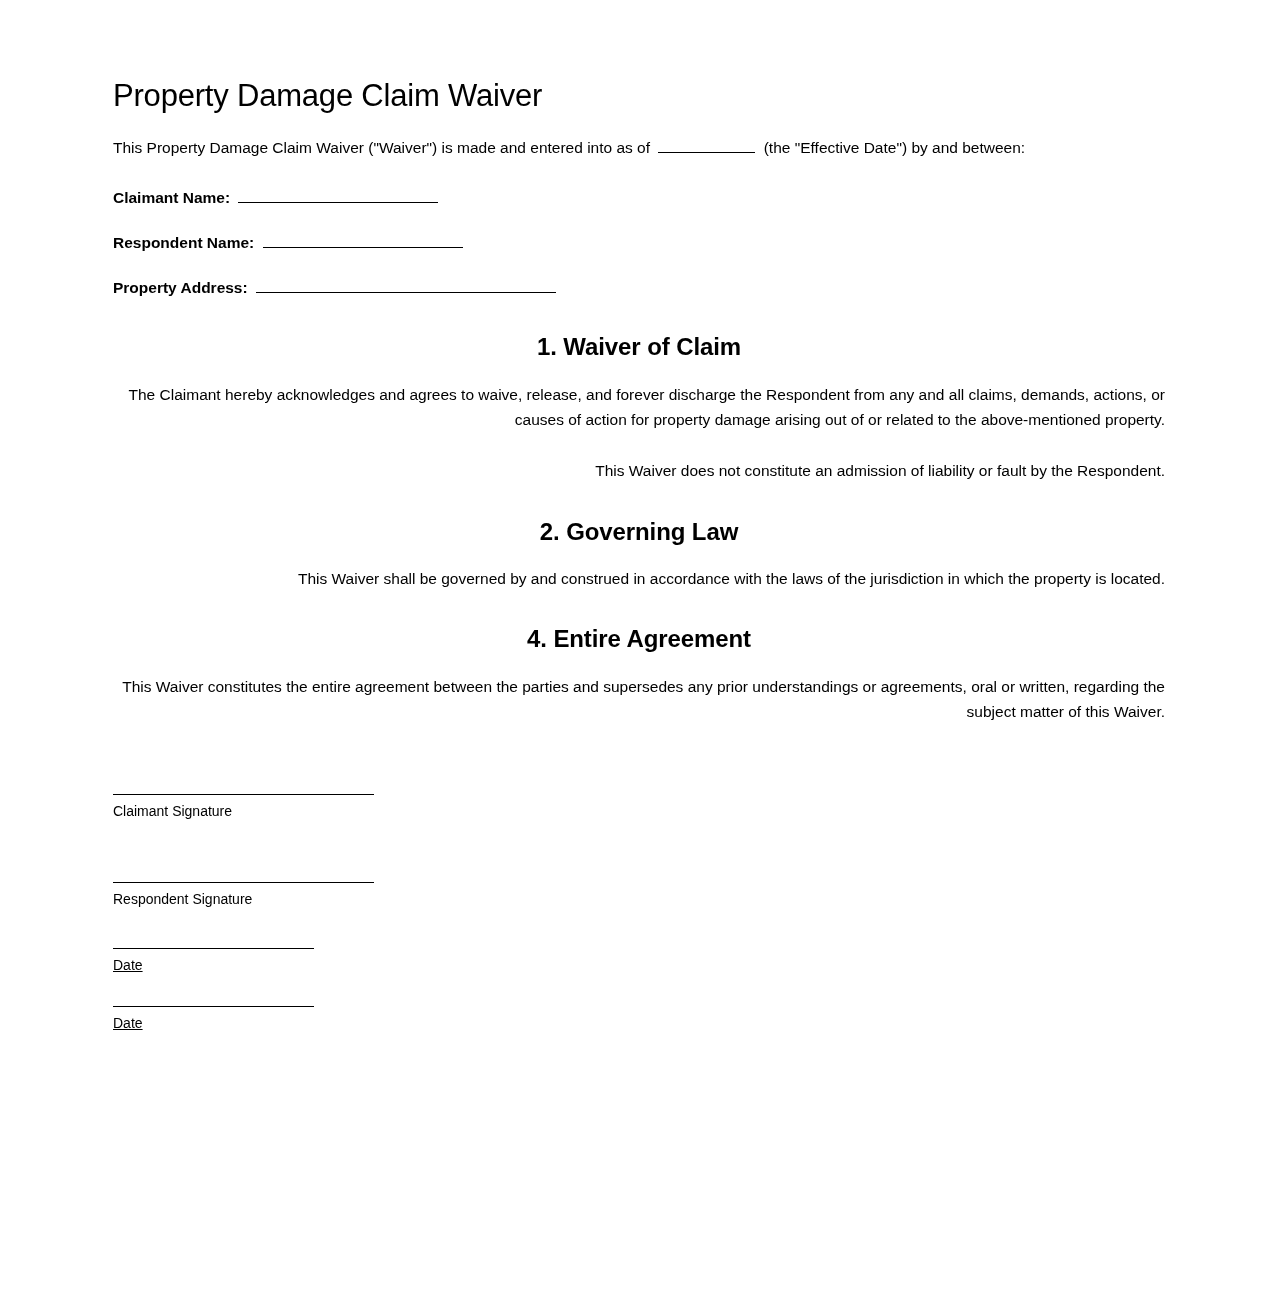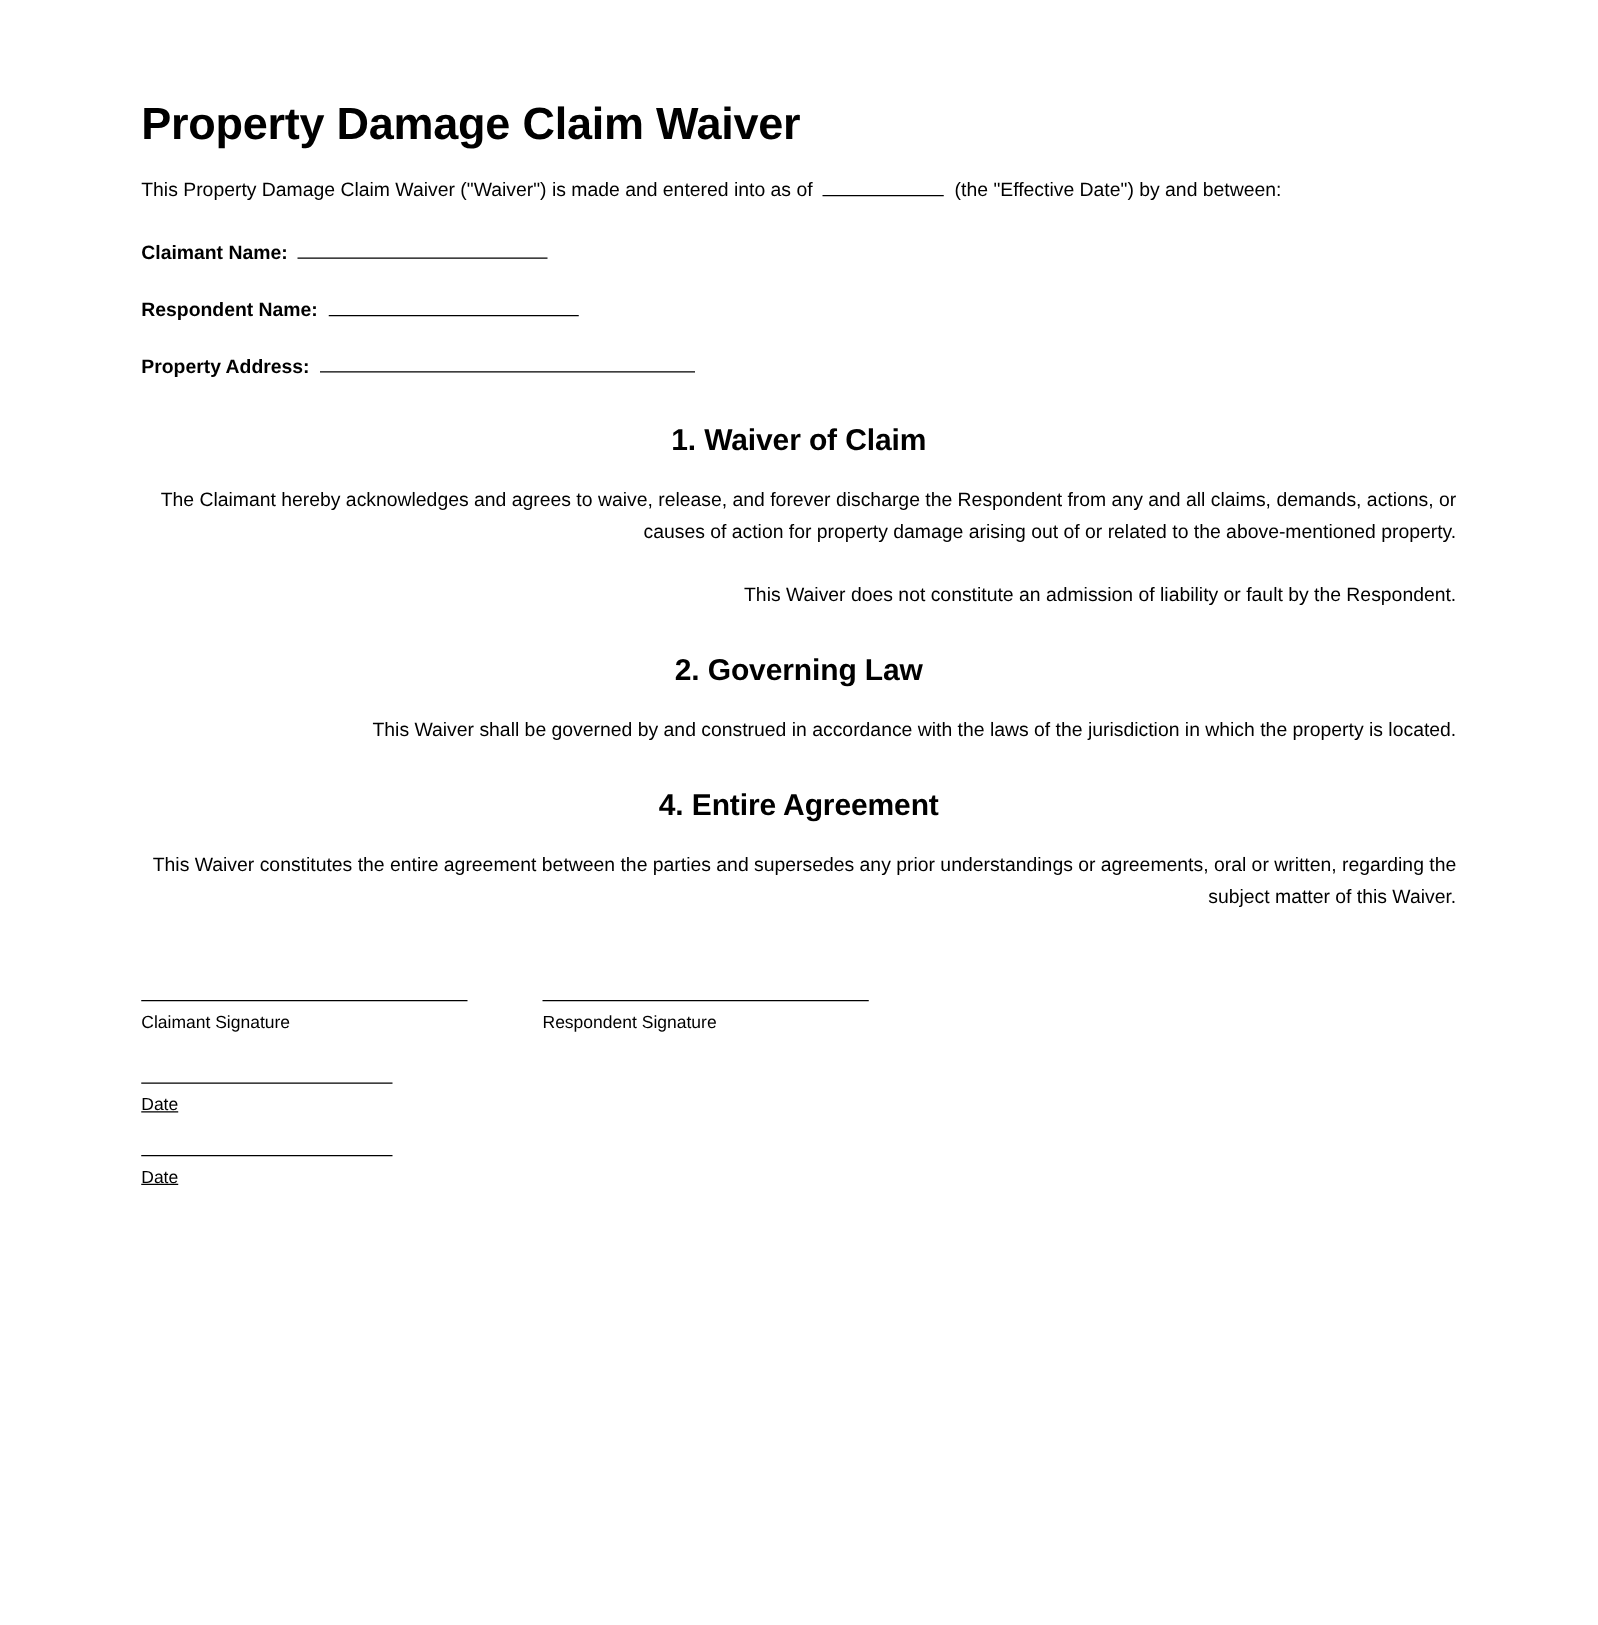--- a/index.html
+++ b/index.html
@@ -16,22 +16,22 @@
     -webkit-font-smoothing: antialiased;
   }
   .page {
     box-sizing: border-box;
     width: 1278px;
     min-height: 1300px;
     padding: 78px 113px 40px 113px;
     background: #ffffff;
   }
   .doc-title {
-    font-size: 36px;
-    font-weight: bold;
+    font-size: 31px;
+    font-weight: normal;
     letter-spacing: -0.2px;
     margin: 0 0 22px 0;
     line-height: 1.15;
   }
   .intro {
     font-size: 15.5px;
     line-height: 1.55;
     margin: 0 0 26px 0;
     max-width: 1060px;
   }
@@ -68,20 +68,21 @@
     line-height: 1.62;
     margin: 0 0 26px 0;
     max-width: 1053px;
     text-align: right;
   }
   .sig-block {
     margin-top: 70px;
   }
   .sig-row {
     display: flex;
+    flex-direction: column;
     align-items: flex-start;
     gap: 60px;
   }
   .sig-cell {
     width: 261px;
   }
   .sig-line {
     border-top: 1px solid #000000;
     height: 0;
     width: 100%;

